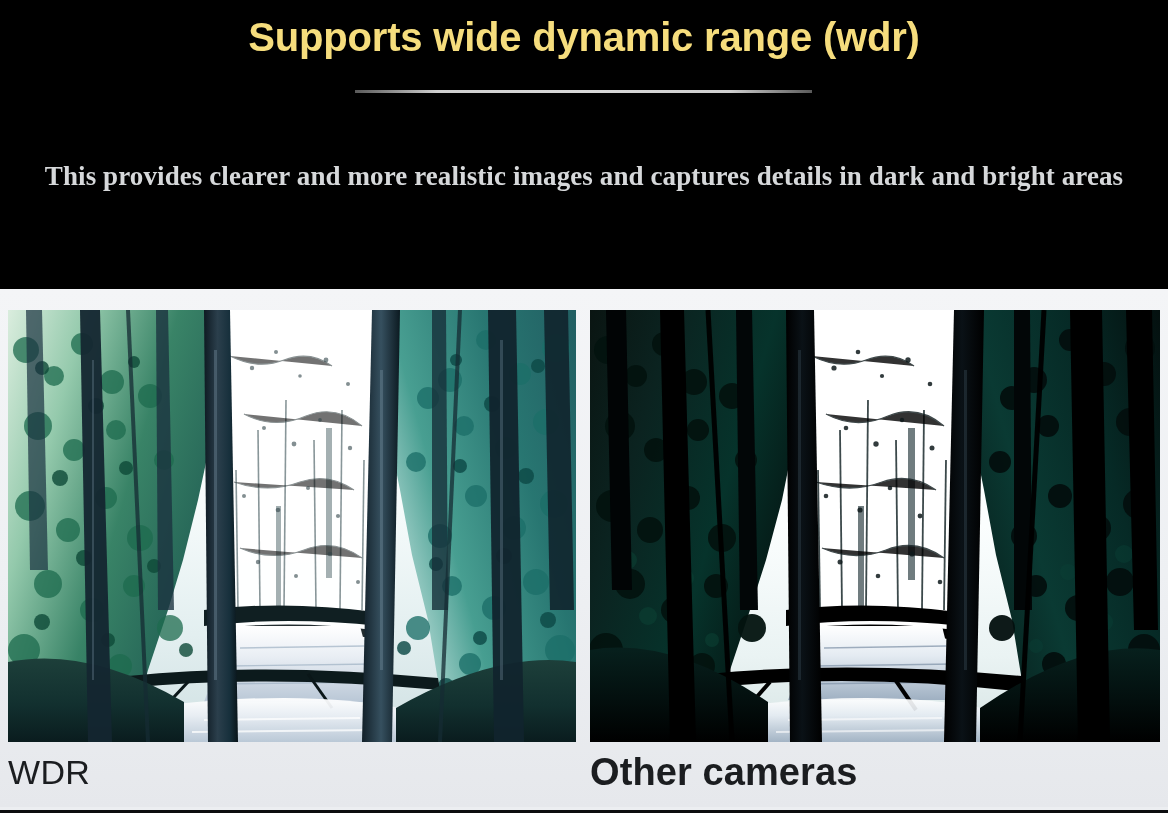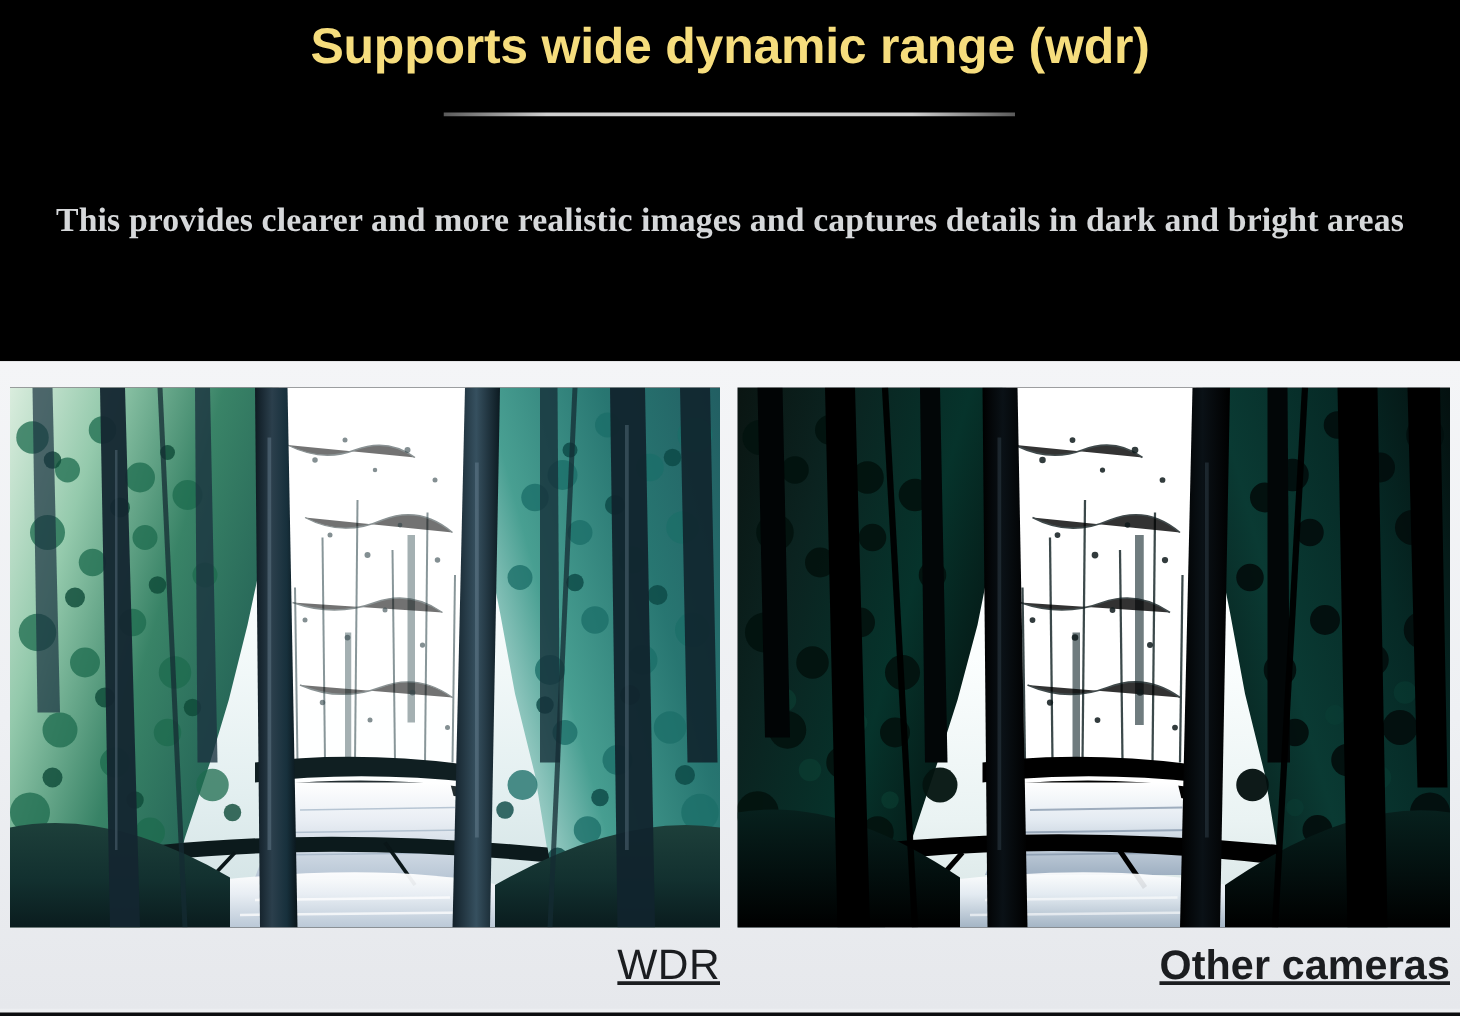--- a/index.html
+++ b/index.html
@@ -99,35 +99,34 @@
     left: 0;
     top: 453px;
     width: 1168px;
     height: 60px;
   }
   .caption {
     position: absolute;
     top: 0;
     height: 60px;
     line-height: 60px;
-    text-align: right;
+    text-align: left;
     color: #1b1d20;
-    text-decoration: underline;
   }
   .caption-left {
     left: 8px;
     width: 568px;
     font-size: 34px;
     font-weight: 400;
     letter-spacing: 0.3px;
   }
   .caption-right {
     left: 590px;
     width: 570px;
-    font-size: 33px;
+    font-size: 38px;
     font-weight: 700;
     letter-spacing: 0.1px;
   }
 
   .bottom-rule {
     position: absolute;
     left: 0;
     top: 810px;
     width: 1168px;
     height: 3px;

